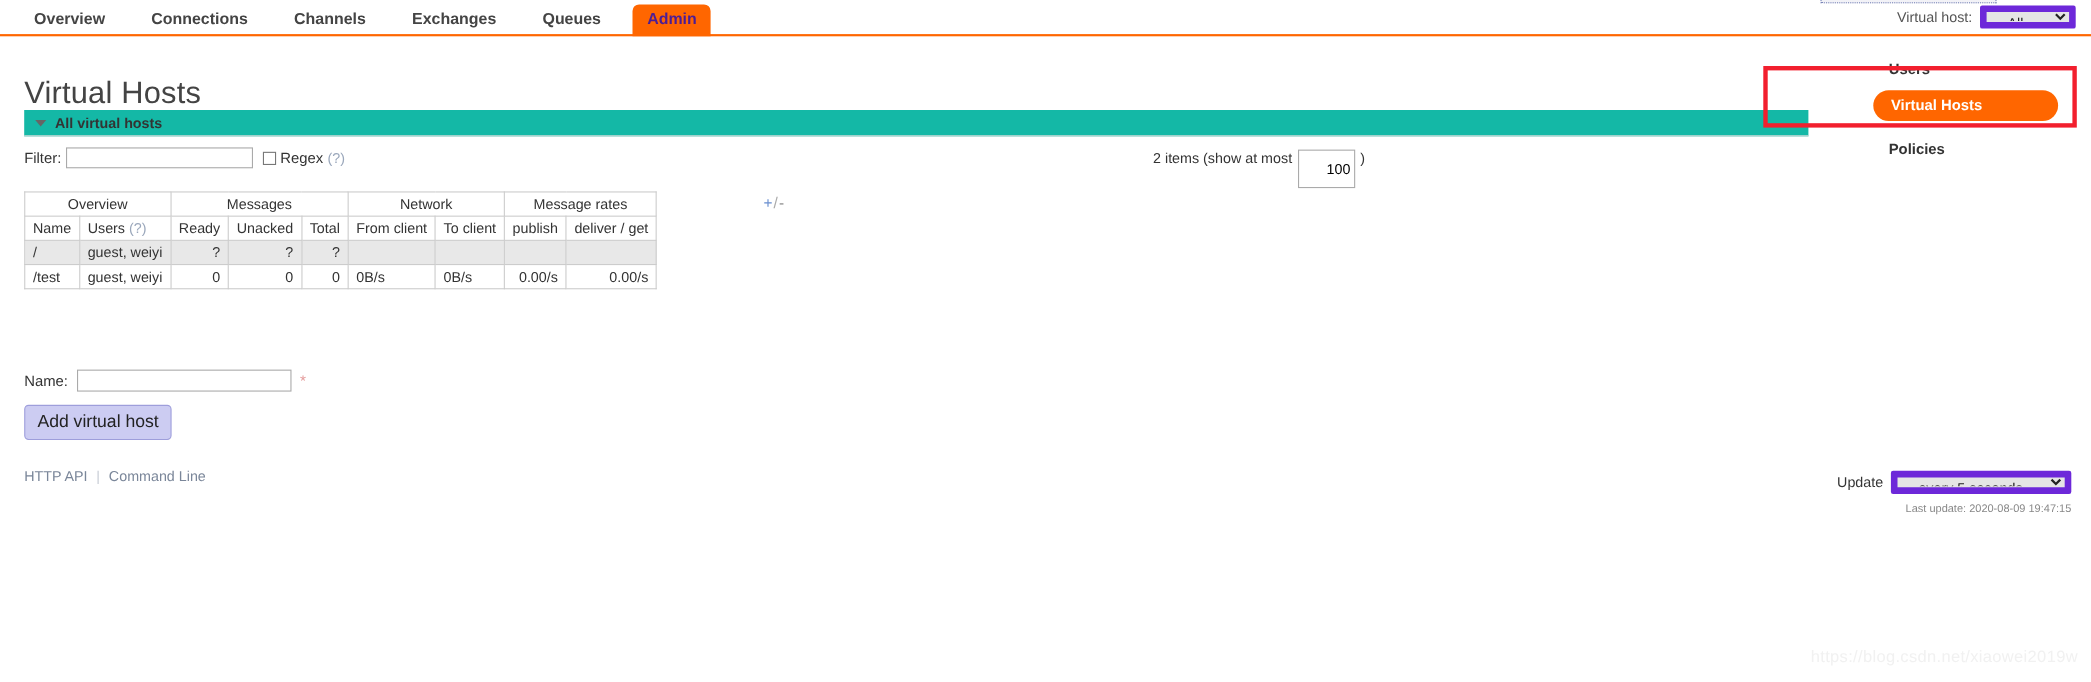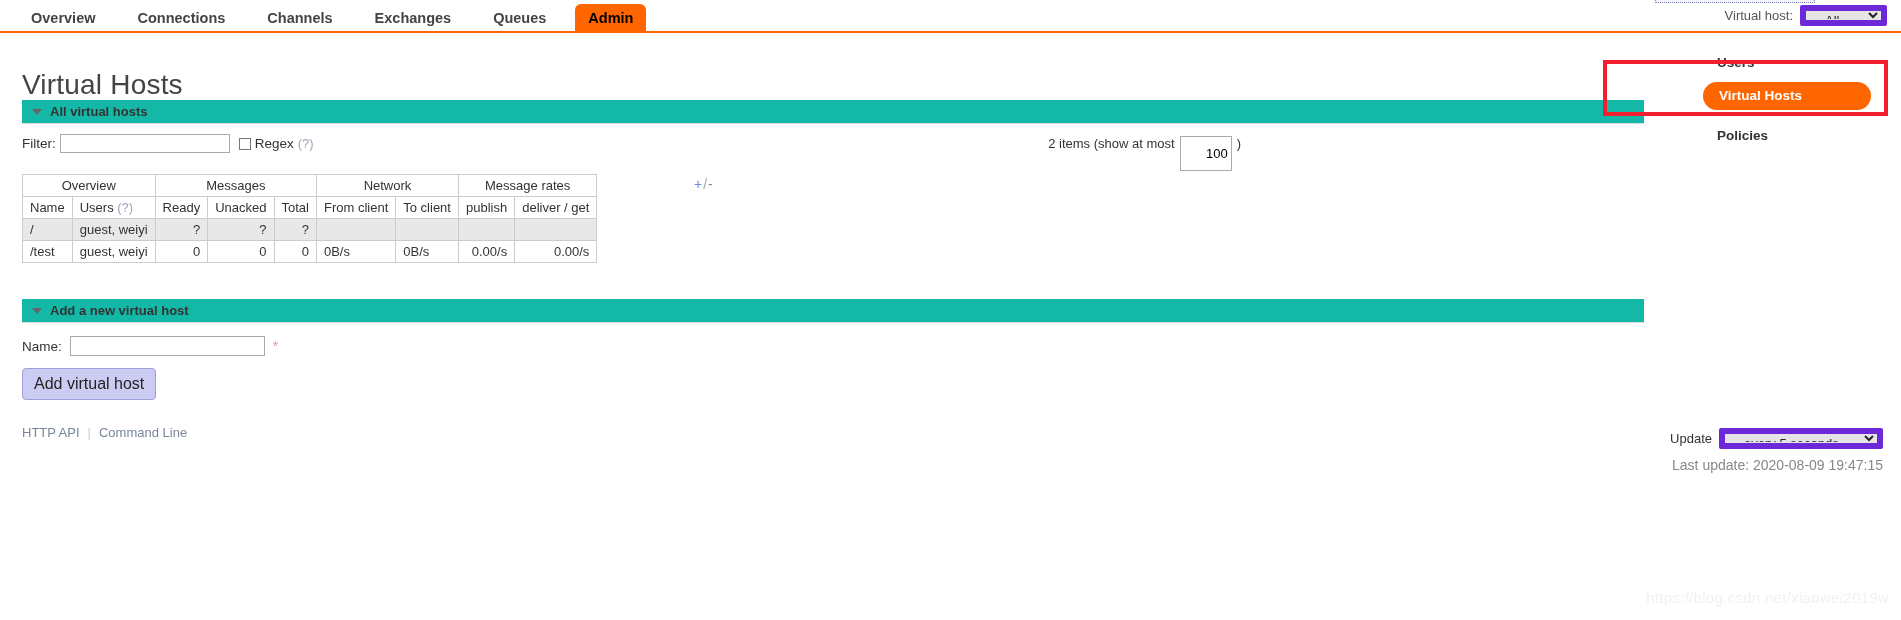--- a/index.html
+++ b/index.html
@@ -18,21 +18,21 @@
     position: absolute; left: 0; top: 0; width: 1901px; height: 33px;
     border-bottom: 2px solid #f60;
   }
   #nav-tabs { position: absolute; left: 18px; top: 0; display: flex; align-items: flex-end; height: 33px; }
   .nav-tab {
     font-size: 14.5px; font-weight: bold; color: #444;
     padding: 7px 13px 8px 13px; margin-right: 16px;
     border-radius: 6px 6px 0 0; line-height: 1; white-space: nowrap;
     cursor: pointer; text-decoration: none;
   }
-  .nav-tab.active { background: #f60; color: #000000; margin-right: 0; text-align: right; }
+  .nav-tab.active { background: #f60; color: #4c1d95; margin-right: 0; text-align: right; }
 
   
   #vhost-select-wrap {
     position: absolute; right: 14px; top: 5px;
     display: flex; align-items: center; gap: 7px;
     font-size: 13px; color: #444;
   }
   #vhost-select-label { color: #555; }
   select.mini {
     font-family: "Liberation Sans", sans-serif; font-size: 13px;
@@ -140,21 +140,21 @@
   #footer-links .fl { cursor: pointer; }
   #footer-sep { color: #c8cdd6; }
 
   
   #update-row {
     position: absolute; right: 18px; top: 428px;
     display: flex; align-items: center; gap: 7px; font-size: 13px; color: #333;
   }
   #last-update {
     position: absolute; right: 18px; top: 457px;
-    font-size: 14px; color: #888; text-align: center;
+    font-size: 10px; color: #888; text-align: center;
   }
 
   
   #admin-side { position: absolute; right: 0px; top: 50px; width: 230px; }
   .side-item {
     font-size: 13.5px; font-weight: bold; color: #333;
     padding: 4px 14px; margin-bottom: 6px; border-radius: 13px;
     display: inline-block; cursor: pointer; line-height: 1.3;
   }
   #side-users { margin-left: 32px; }
@@ -266,24 +266,20 @@
           <td class="num">0.00/s</td>
           <td class="num">0.00/s</td>
         </tr>
       </tbody>
   </table>
 
   <div id="plusminus">
     <span class="p">+</span><span class="s">/</span><span class="m">-</span>
   </div>
 
-  <div class="section-head" id="sh-add" style="left:22px; top:299px; width:1622px;">
-    <span class="caret"></span>
-    <span class="section-title">Add a new virtual host</span>
-  </div>
 
   <div id="add-name-row">
     <span id="add-name-label">Name:</span>
     <input id="add-name-input" type="text" value="" style="">
     <span id="req-star">*</span>
   </div>
 
   <button id="add-btn">Add virtual host</button>
 
   <div id="footer-links">

